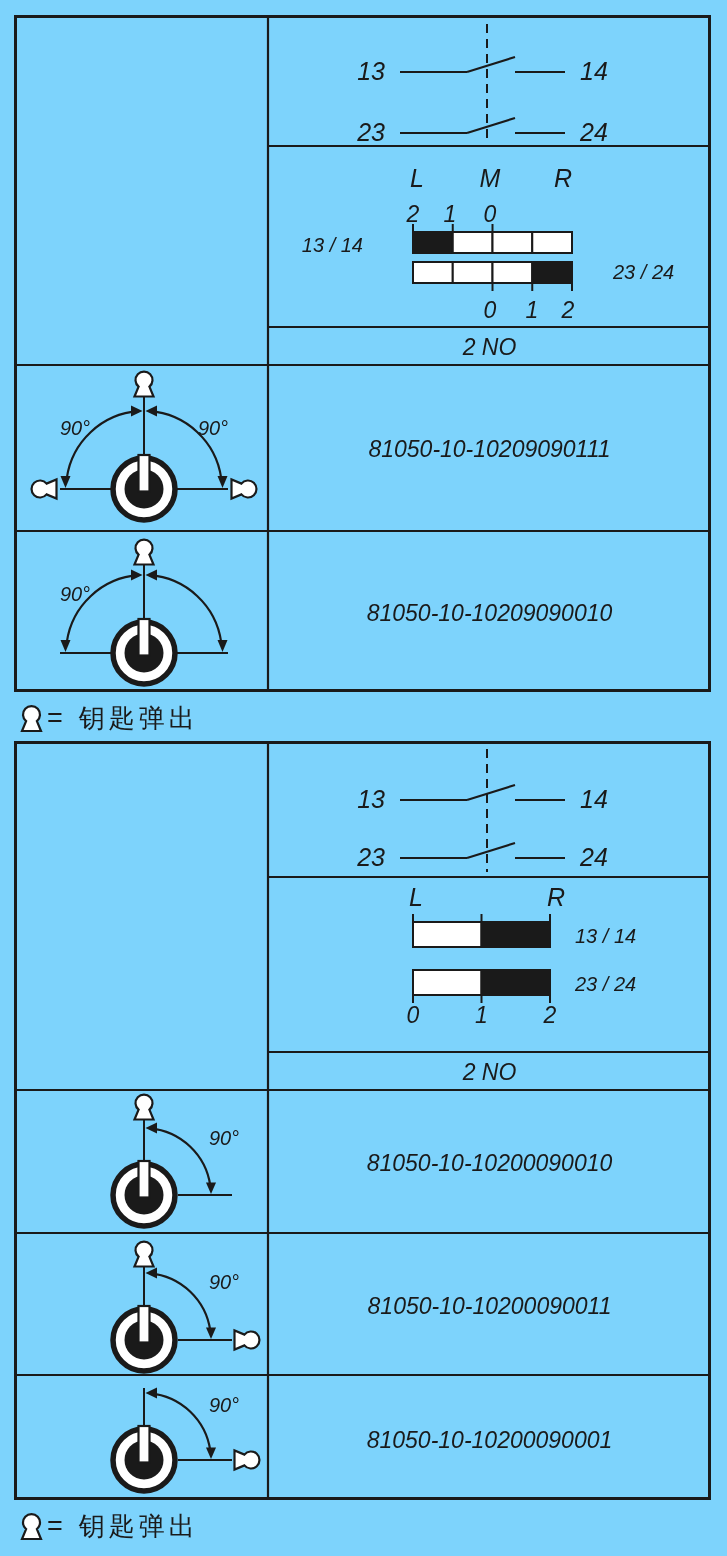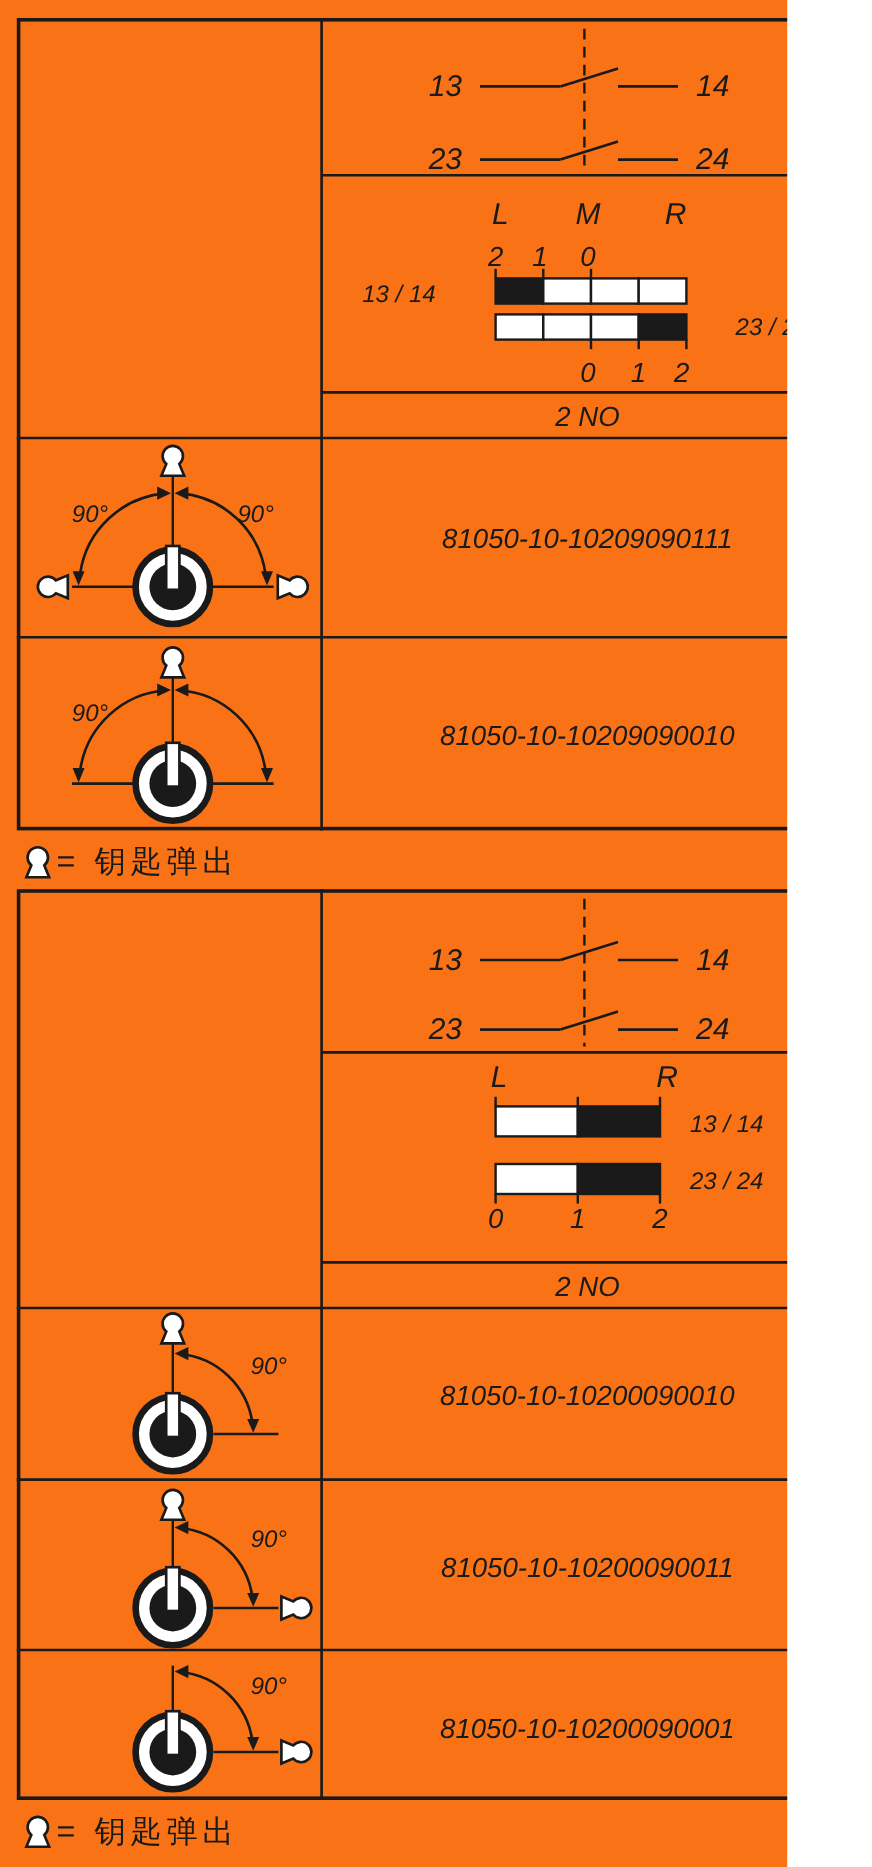--- a/index.html
+++ b/index.html
@@ -1,16 +1,16 @@
 <!DOCTYPE html>
 <html><head>
 <meta charset="utf-8">
 <style>
   html,body{margin:0;padding:0;background:#fff;}
-  .page{position:relative;width:656px;height:1556px;background:#f97316;overflow:hidden;
+  .page{position:relative;width:727px;height:1556px;background:#7dd3fc;overflow:hidden;
         font-family:"Liberation Sans",sans-serif;}
   svg{position:absolute;overflow:visible;}
   #defs-svg{position:absolute;width:0;height:0;}
   
   .s2 {stroke:#1a1a1a;stroke-width:2;fill:none;}
   .s22{stroke:#1a1a1a;stroke-width:2.2;fill:none;}
   .s3 {stroke:#1a1a1a;stroke-width:3;fill:none;}
   .dash{stroke-dasharray:9 6;}
   .ink{fill:#1a1a1a;stroke:none;}
   

